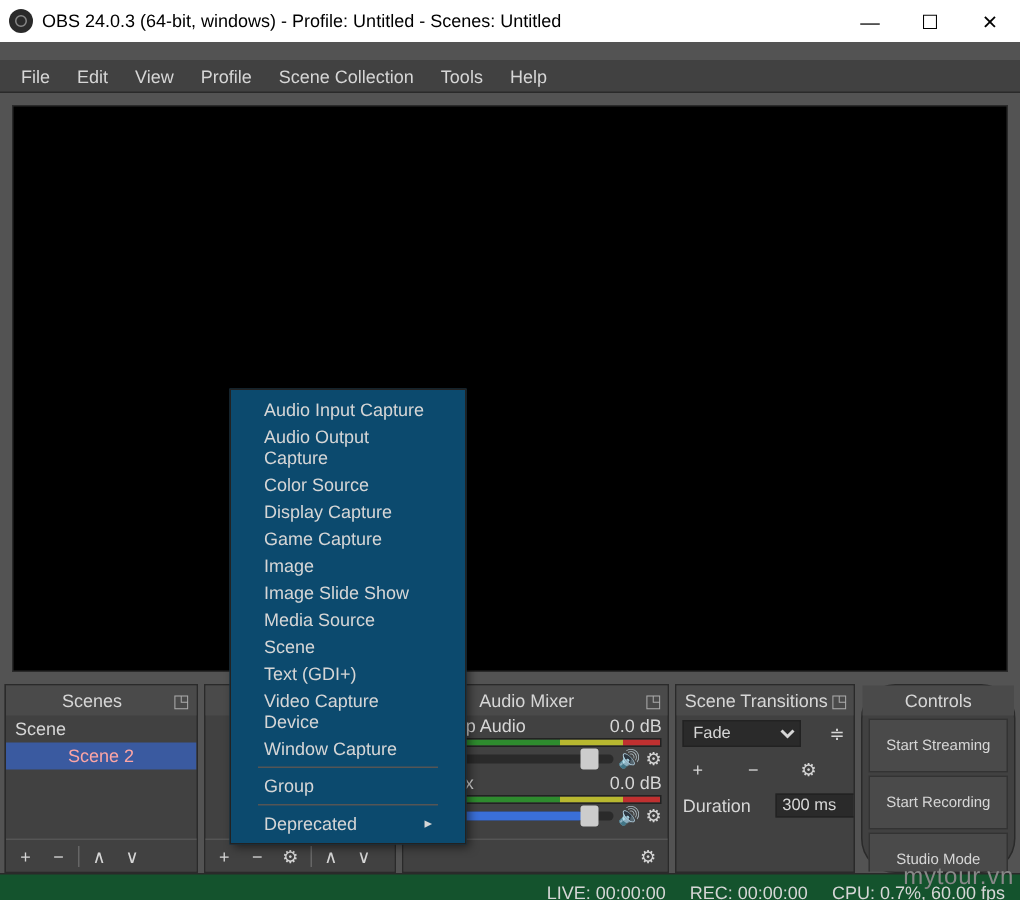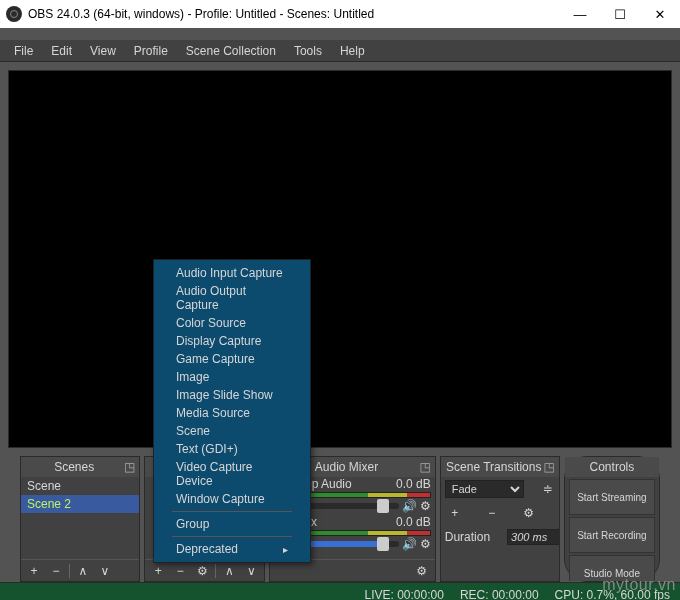--- a/index.html
+++ b/index.html
@@ -14,56 +14,56 @@
 
 
 .menubar { height:22px; background:#414141; border-bottom:1px solid #2a2a2a; display:flex; align-items:center; padding:0 6px; gap:2px;margin-top:12px; }
 .menubar .menu { padding:2px 8px; color:#d6d6d6; }
 
 
 .preview-wrap { height:394px; padding:8px; background:#535353; }
 .preview { width:100%; height:100%; background:#000; border:1px solid #2a2a2a; }
 
 
-.panels { height:126px; display:flex; gap:4px; padding:0 20px; }
+.panels { height:126px; display:flex; gap:4px; padding:0 3px; }
 .panel { background:#414141; display:flex; flex-direction:column; border:1px solid #2a2a2a; }
 .panel-header { height:20px; background:#4a4a4a; display:flex; align-items:center; padding:0 4px; font-size:11px; }
 .panel-header .title { flex:1; text-align:center; }
 .panel-header .pop { width:12px; text-align:right; color:#aaa; }
 .panel-body { flex:1; overflow:hidden; position:relative; }
 .panel-footer { height:22px; background:#414141; border-top:1px solid #555; display:flex; align-items:center; gap:4px; padding:0 4px; }
 
 .scenes { width:130px; }
 .sources { width:130px; }
 .mixer { width:180px; }
 .trans { width:120px; }
 .controls { width:104px;border-radius:23px; }
 
 .list { display:flex; flex-direction:column; }
 .list .row { padding:2px 6px; color:#d6d6d6; }
-.list .row.sel { background:#3a5aa0; color:#bef264; }
+.list .row.sel { background:#3a5aa0; color:#fca5a5;text-align:center; }
 
 .ftr-btn { min-width:18px; height:18px; display:flex; align-items:center; justify-content:center; color:#d6d6d6; }
 .sep { width:1px; height:14px; background:#666; }
 
 
 .mix-ch { margin-bottom:2px; }
 .mix-top { display:flex; align-items:center; font-size:10px; padding:0 4px; }
 .mix-top .name { flex:1; }
 .mix-meter { height:6px; margin:1px 4px; background:linear-gradient(to right,#2e8b2e 0 60%,#b8b830 60% 85%,#c03030 85% 100%); border:1px solid #222; }
 .mix-ctrl { display:flex; align-items:center; gap:3px; padding:0 4px; }
 .mix-slider { flex:1; height:6px; background:#2a2a2a; border-radius:3px; position:relative; }
 .mix-slider .thumb { position:absolute; right:10px; top:-4px; width:12px; height:14px; background:#ccc; border-radius:2px; }
 .mix-slider.blue::before { content:""; position:absolute; left:0; top:0; height:100%; width:85%; background:#3a6fd8; border-radius:3px; }
 .mix-icon { color:#d6d6d6; font-size:12px; }
 
 
 .trans select { width:100%; background:#2a2a2a; color:#d6d6d6; border:1px solid #222; padding:1px 2px; font-size:11px; }
 .trans .row2 { display:flex; align-items:center; gap:17px; padding:3px 4px; }
-.trans .dur-input { width:68px; background:#2a2a2a; color:#d6d6d6; border:1px solid #222; padding:1px 3px; font-size:11px;font-style:italic; }
+.trans .dur-input { width:68px; background:#2a2a2a; color:#d6d6d6; border:1px solid #222; padding:1px 3px; font-size:11px; }
 .trans .tbtn { width:20px; height:18px; display:flex; align-items:center; justify-content:center; }
 
 
 .controls .cbtn { height:36px; margin:2px 4px; background:#4a4a4a; border:1px solid #333; display:flex; align-items:center; justify-content:center; font-size:10px; }
 
 
 .status { height:24px; background:#14532d; border-top:1px solid #2a2a2a; display:flex; align-items:center; justify-content:flex-end; gap:16px; padding:0 10px; font-size:11px; color:#d6d6d6; }
 
 
 .ctx { position:absolute; left:153px; top:259px; width:158px; background:#0c4a6e; border:1px solid #222; box-shadow:2px 2px 6px rgba(0,0,0,.5); padding:4px 12px; z-index:100; }

